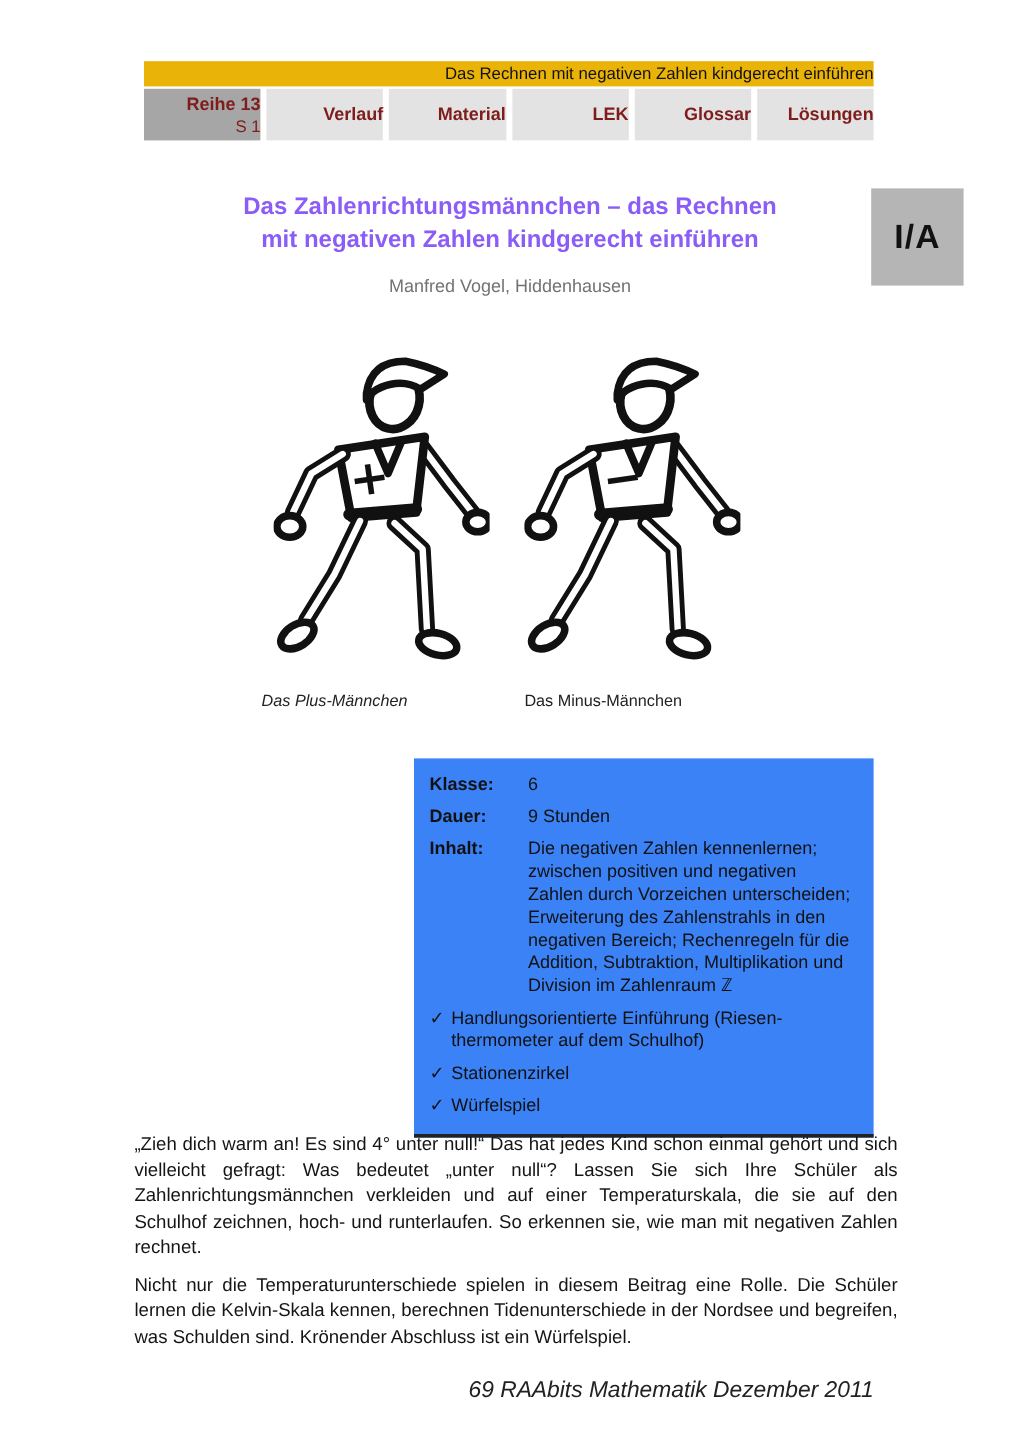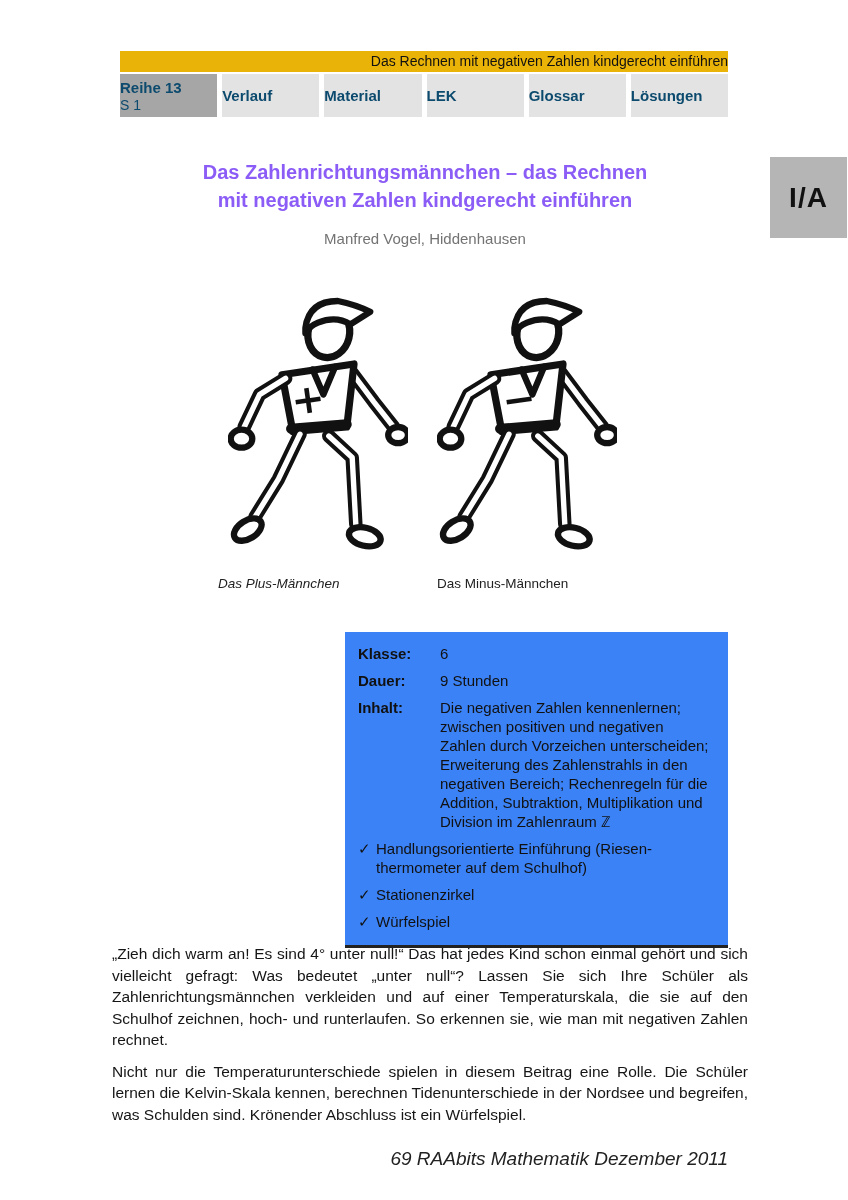--- a/index.html
+++ b/index.html
@@ -8,27 +8,27 @@
 
   
   .topbar{position:absolute;left:120px;top:51px;width:608px;height:21px;
           background:#eab308;font-size:14px;line-height:21px;padding-left:9px;
           box-sizing:border-box;color:#111;text-align:right;}
 
   
   .tabs{position:absolute;left:120px;top:74px;width:608px;height:43px;
         display:flex;gap:5px;}
   .tab{flex:1 1 0;background:#e3e3e3;display:flex;flex-direction:column;
-       align-items:flex-start;justify-content:center;font-weight:bold;font-size:15px;
-       color:#0c4a6e;}
+       align-items:flex-end;justify-content:center;font-weight:bold;font-size:15px;
+       color:#7f1d1d;}
   .tab.active{background:#a6a6a6;}
   .tab .sub{font-weight:normal;font-size:14px;margin-top:1px;}
 
   
-  .badge{position:absolute;left:770px;top:157px;width:77px;height:81px;
+  .badge{position:absolute;left:726px;top:157px;width:77px;height:81px;
          background:#b5b5b5;display:flex;align-items:center;justify-content:center;
          font-weight:bold;font-size:28px;color:#111;letter-spacing:1px;}
 
   
   .title{position:absolute;left:120px;top:158px;width:610px;text-align:center;
          font-weight:bold;font-size:20px;line-height:28px;color:#8b5cf6;}
   .author{position:absolute;left:120px;top:230px;width:610px;text-align:center;
           font-size:15px;color:#737373;}
 
   

